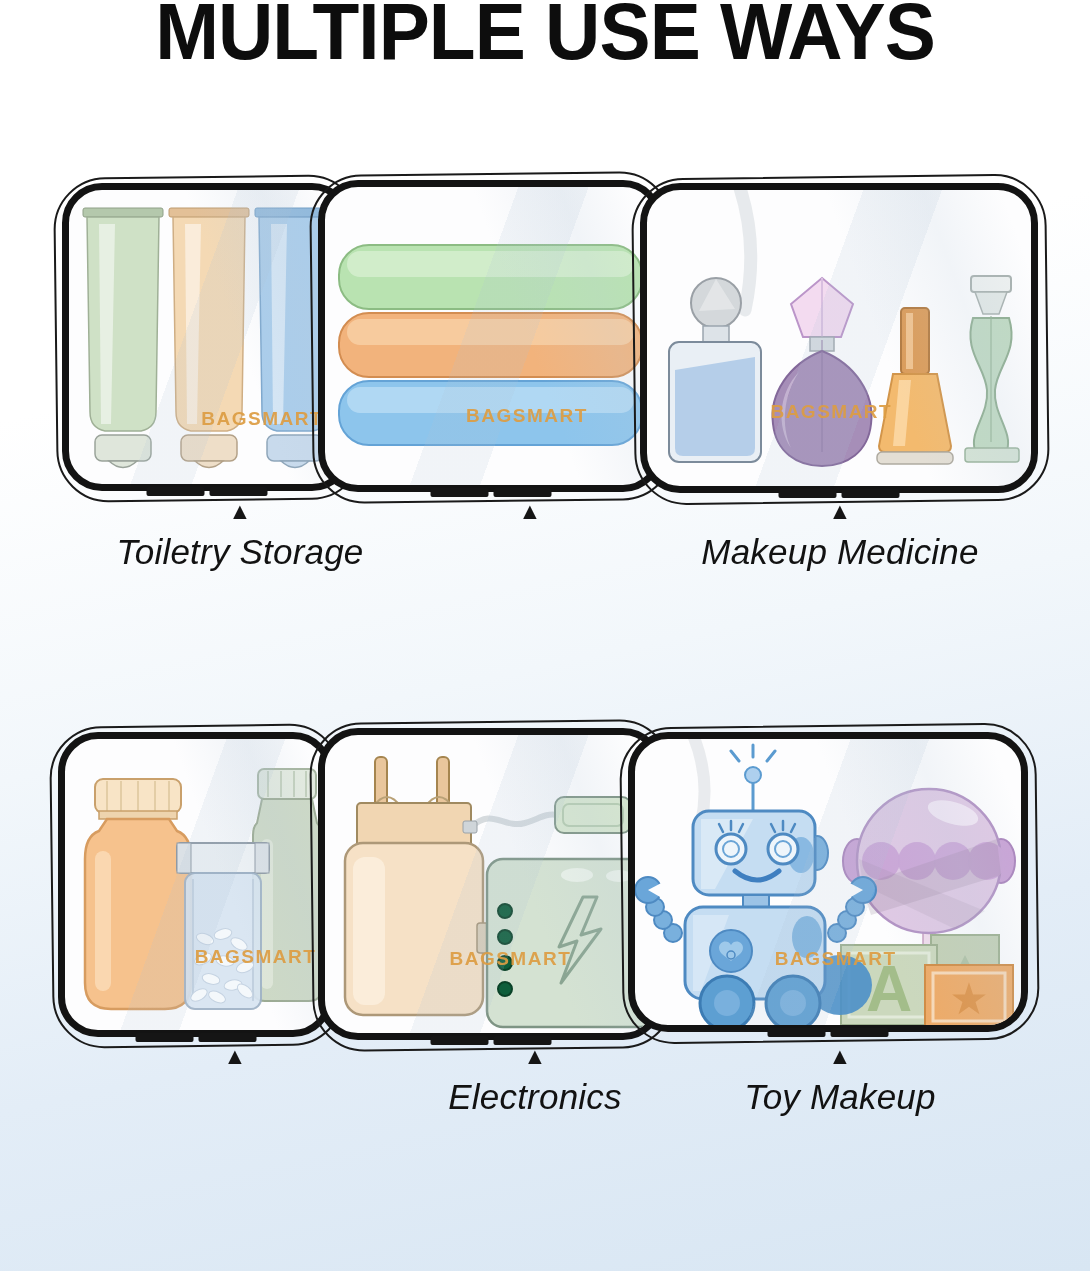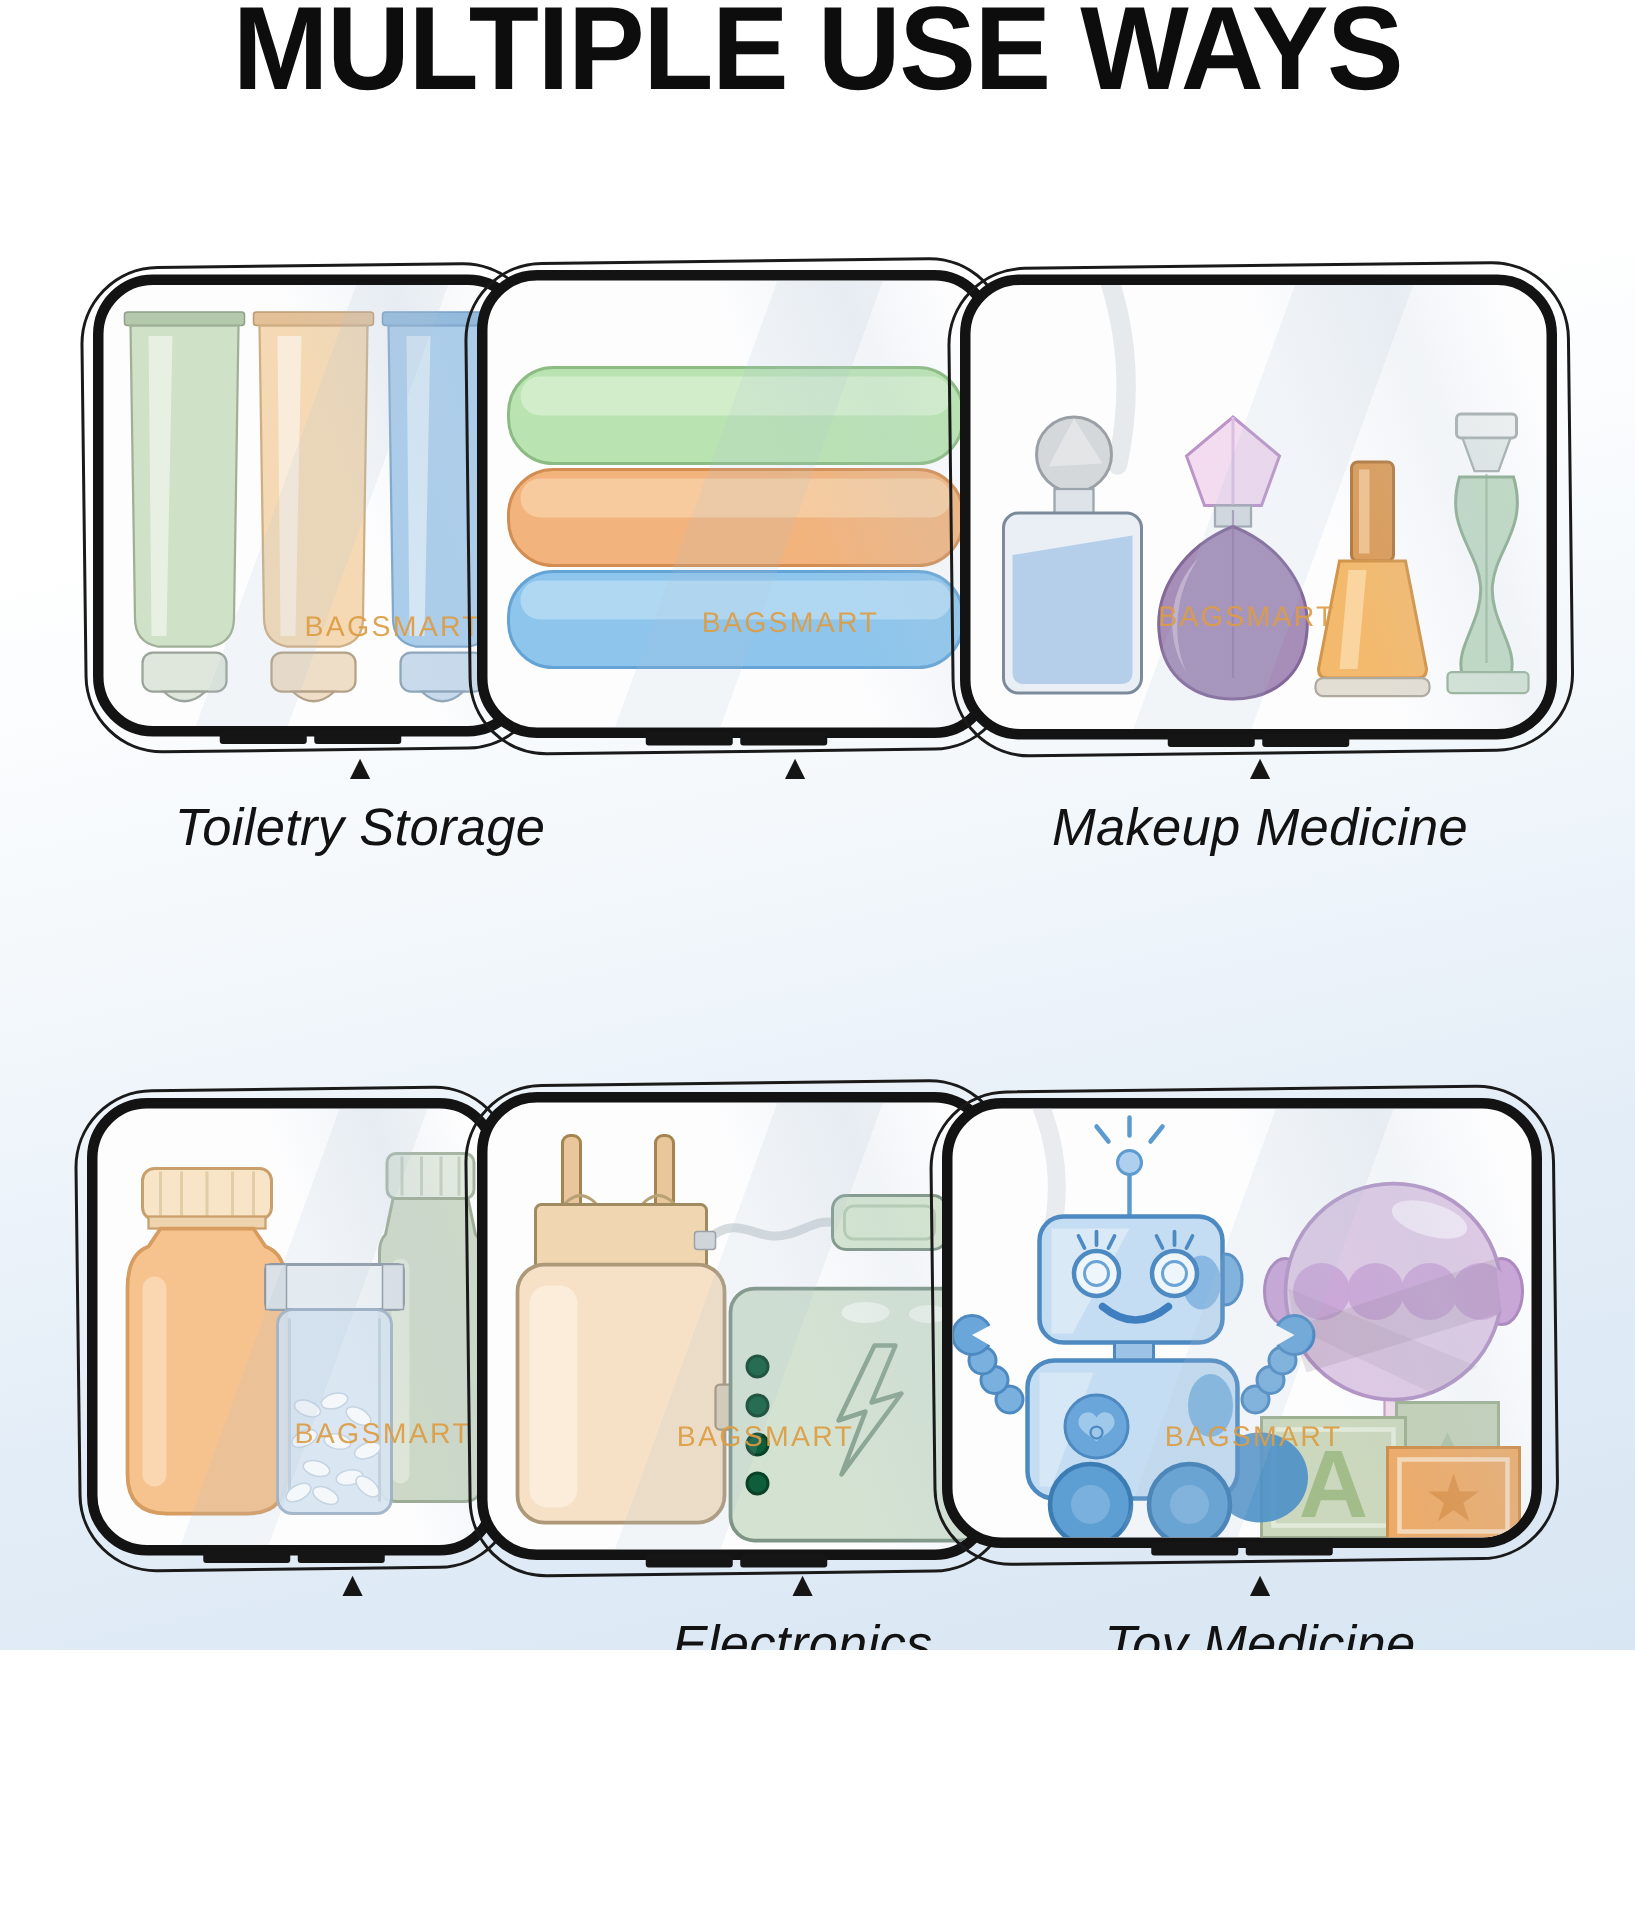--- a/index.html
+++ b/index.html
@@ -1,17 +1,17 @@
 <!DOCTYPE html>
 <html><head>
 <meta charset="utf-8">
 <style>
   html,body{margin:0;padding:0;background:#ffffff;}
   .canvas{
-    position:relative;width:1090px;height:1100px;overflow:hidden;
+    position:relative;width:1090px;height:1271px;overflow:hidden;
     background:linear-gradient(168deg,#ffffff 0%,#ffffff 28%,#f2f7fb 52%,#e3edf7 74%,#d8e6f3 100%);
     font-family:"Liberation Sans",sans-serif;
   }
   .page-title{
     position:absolute;top:-14px;left:0;width:100%;margin:0;text-align:center;
     font-size:79px;font-weight:700;letter-spacing:-1px;color:#0d0d0d;
     transform:scaleX(0.97);font-family:"Liberation Sans",sans-serif;
   }
   
   .pouch{position:absolute;}
@@ -26,21 +26,21 @@
   }
   .pouch-body::after{ 
     content:"";position:absolute;inset:0;pointer-events:none;
     background:
       linear-gradient(110deg,rgba(255,255,255,0) 44%,rgba(173,193,212,.15) 44%,rgba(173,193,212,.15) 60%,rgba(255,255,255,0) 60%),
       linear-gradient(70deg,rgba(255,255,255,0) 58%,rgba(186,203,219,.18) 78%,rgba(255,255,255,0) 94%);
   }
   .pouch svg{display:block;width:100%;height:100%;}
   .brand{
     position:absolute;transform:translate(-50%,-50%);white-space:nowrap;
-    color:#dd9d43;font-weight:400;font-size:19px;letter-spacing:1.5px;opacity:.92;z-index:4;
+    color:#dd9d43;font-weight:700;font-size:19px;letter-spacing:1.5px;opacity:.92;z-index:4;
   }
   .zip{position:absolute;bottom:-5px;left:50%;transform:translateX(-50%);display:flex;gap:5px;z-index:6;}
   .zip span{width:58px;height:9px;background:#151515;border-radius:2px;}
   .p1{left:62px;top:183px;width:290px;height:308px;z-index:1;}
   .p2{left:318px;top:180px;width:345px;height:312px;z-index:2;}
   .p3{left:640px;top:183px;width:398px;height:310px;z-index:3;}
   .p4{left:58px;top:732px;width:275px;height:305px;z-index:1;}
   .p5{left:318px;top:728px;width:345px;height:312px;z-index:2;}
   .p6{left:628px;top:732px;width:400px;height:300px;z-index:3;}
   
@@ -336,16 +336,16 @@
   </div>
   <div class="caption c4">
     <span class="tri">▲</span>
   </div>
   <div class="caption c5">
     <span class="tri">▲</span>
     <span class="cap-label">Electronics</span>
   </div>
   <div class="caption c6">
     <span class="tri">▲</span>
-    <span class="cap-label">Toy Medicine</span>
+    <span class="cap-label">Toy Makeup</span>
   </div>
 
 </div>
 
 </body></html>

